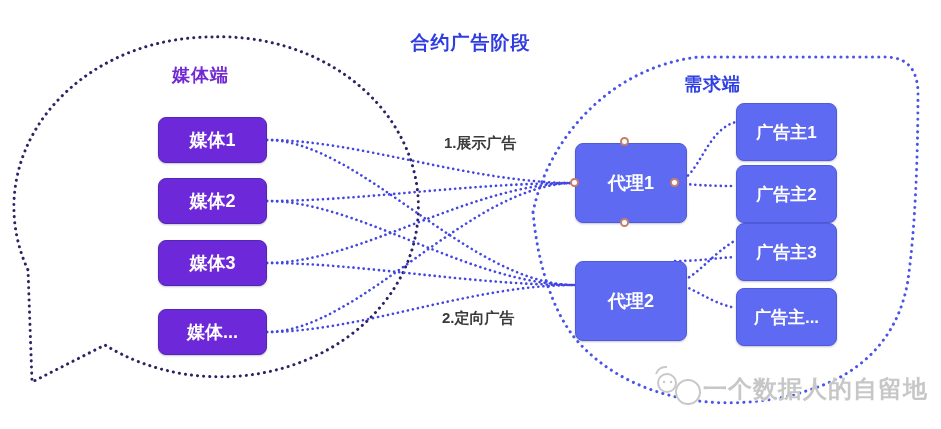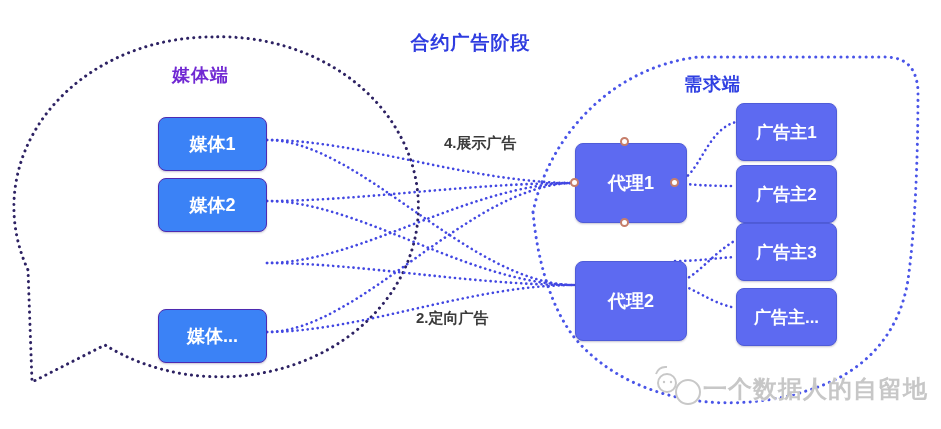--- a/index.html
+++ b/index.html
@@ -7,36 +7,36 @@
     position:relative;width:941px;height:429px;background:#ffffff;overflow:hidden;
     font-family:"Liberation Sans","DejaVu Sans",sans-serif;
     text-decoration:underline;
   }
   .stage svg{position:absolute;left:0;top:0;}
   .node{
     position:absolute;display:flex;align-items:center;justify-content:center;
     color:#ffffff;font-weight:bold;border-radius:8px;box-sizing:border-box;
     box-shadow:0 1px 2px rgba(30,20,80,.25);
   }
-  .media{left:158px;width:109px;height:54px;background:#3b82f6;border:1px solid #4d2ab1;font-size:18px;}
+  .media{left:158px;width:109px;height:46px;background:#6d28d9;border:1px solid #4d2ab1;font-size:18px;}
   .agent{left:575px;width:112px;height:80px;background:#5d6af1;border:1px solid #4f5cd8;font-size:18px;}
   .adv{left:736px;width:101px;height:58px;background:#5d6af1;border:1px solid #4f5cd8;font-size:17px;}
   .m1{top:117px}.m2{top:178px}.m3{top:240px}.m4{top:309px}
   .a1{top:143px}.a2{top:261px}
   .ad1{top:103px}.ad2{top:165px}.ad3{top:223px}.ad4{top:288px}
   .title{
     position:absolute;left:0;top:30px;width:941px;text-align:center;
     font-size:19px;font-weight:bold;color:#2f3ce0;letter-spacing:1px;
   }
   .heading{position:absolute;font-size:18px;font-weight:bold;letter-spacing:1px;}
   .heading-media{left:172px;top:63px;color:#7129d3;}
   .heading-demand{left:684px;top:72px;color:#3040e2;}
   .flow-label{position:absolute;font-size:15px;font-weight:600;color:#3a3a3a;}
   .flow1{left:444px;top:134px;}
-  .flow2{left:416px;top:309px;text-align:center;}
+  .flow2{left:442px;top:309px;text-align:center;}
   .handle{
     position:absolute;width:9px;height:9px;border-radius:50%;
     background:#ffffff;border:2px solid #c67e6a;box-sizing:border-box;z-index:5;
   }
   .h-top{left:620px;top:137px}.h-left{left:570px;top:178px}
   .h-right{left:670px;top:178px}.h-bottom{left:620px;top:218px}
   .watermark{
     position:absolute;left:703px;top:373px;font-size:24px;font-weight:bold;
     color:#c7c7c7;letter-spacing:1px;text-shadow:0 1px 1px rgba(255,255,255,.9);
   }
@@ -76,25 +76,26 @@
       <circle cx="667" cy="383" r="9"></circle>
       <circle cx="688" cy="392" r="12"></circle>
       <circle cx="664" cy="382" r="1.2" fill="#c8c8c8" stroke="none"></circle>
       <circle cx="671" cy="382" r="1.2" fill="#c8c8c8" stroke="none"></circle>
     </g>
   </svg>
 
   <div class="title">合约广告阶段</div>
   <div class="heading heading-media">媒体端</div>
   <div class="heading heading-demand">需求端</div>
-  <div class="flow-label flow1">4.展示广告</div>
+  <div class="flow-label flow1">1.展示广告</div>
   <div class="flow-label flow2">2.定向广告</div>
 
   <div class="node media m1">媒体1</div>
   <div class="node media m2">媒体2</div>
+  <div class="node media m3">媒体3</div>
   <div class="node media m4">媒体...</div>
 
   <div class="node agent a1">代理1</div>
   <div class="node agent a2">代理2</div>
 
   <div class="handle h-top"></div>
   <div class="handle h-left"></div>
   <div class="handle h-right"></div>
   <div class="handle h-bottom"></div>
 

